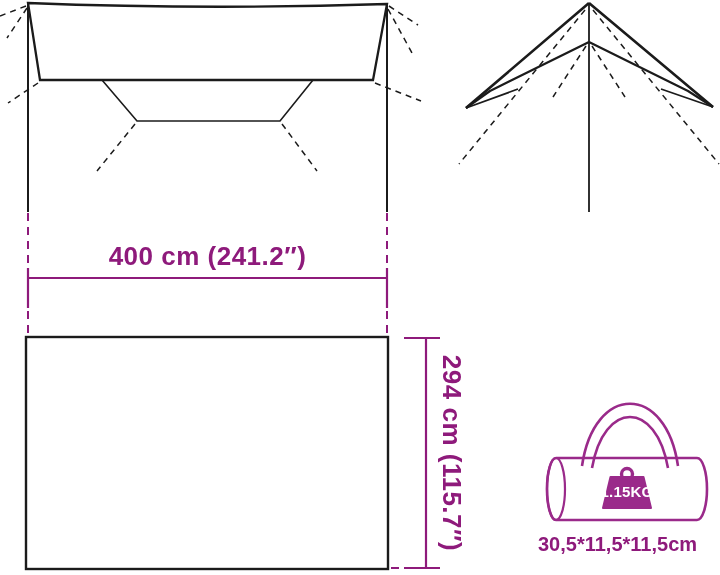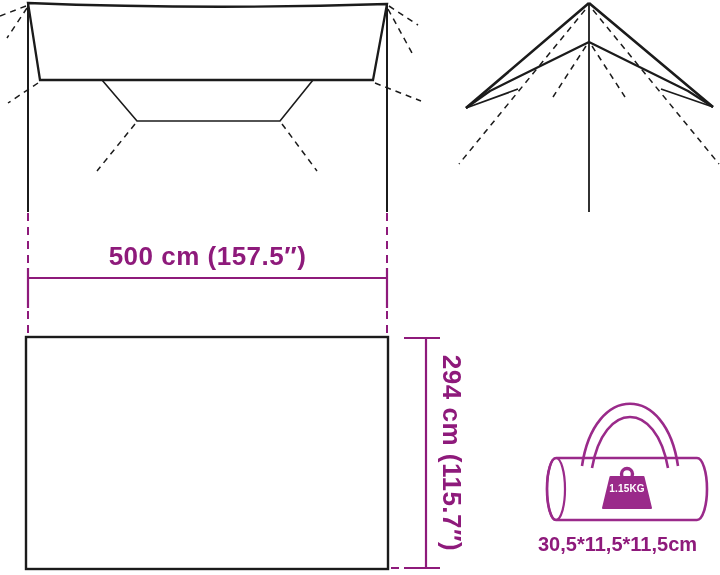--- a/index.html
+++ b/index.html
@@ -28,21 +28,21 @@
     position:absolute;color:var(--color-accent);font-weight:bold;
     font-size:26px;letter-spacing:.5px;text-align:center;white-space:nowrap;
   }
   .width-label{left:28px;top:241px;width:359px;}
   .height-label{
     left:337px;top:436px;width:230px;height:34px;line-height:34px;
     transform:rotate(90deg);
   }
   .weight-label{
     position:absolute;left:597px;top:483px;width:60px;text-align:center;
-    color:var(--color-weight_text);font-weight:bold;font-size:10px;
+    color:var(--color-weight_text);font-weight:bold;font-size:15px;
     letter-spacing:.2px;white-space:nowrap;
   }
   .package-label{
     position:absolute;left:538px;top:533px;width:180px;text-align:left;
     color:var(--color-accent);font-weight:bold;font-size:20px;white-space:nowrap;
   }
 </style>
 </head>
 <body>
 
@@ -88,20 +88,20 @@
       <path class="bag" stroke-width="2.6" d="M592,468 C604,400 656,400 668,468"></path>
       <path class="bag" stroke-width="2.6" d="M556,458 L697,458 A10,31 0 0 1 697,520 L556,520 A9,31 0 0 1 556,458 Z"></path>
       <ellipse class="bag" stroke-width="2.2" cx="556" cy="489" rx="9" ry="31"></ellipse>
       <g>
         <circle class="bag" stroke-width="3.4" cx="627" cy="474" r="5.5"></circle>
         <polygon class="mf" stroke-width="2" points="603,508 610.5,477 643.5,477 651,508"></polygon>
       </g>
     </g>
   </svg>
 
-  <div class="dim-label width-label">500 cm (157.5″)</div>
+  <div class="dim-label width-label">400 cm (241.2″)</div>
 
   <div class="dim-label height-label">294 cm (115.7″)</div>
 
   <div class="weight-label">1.15KG</div>
 
   <div class="package-label">30,5*11,5*11,5cm</div>
 </div>
 
 </body></html>

